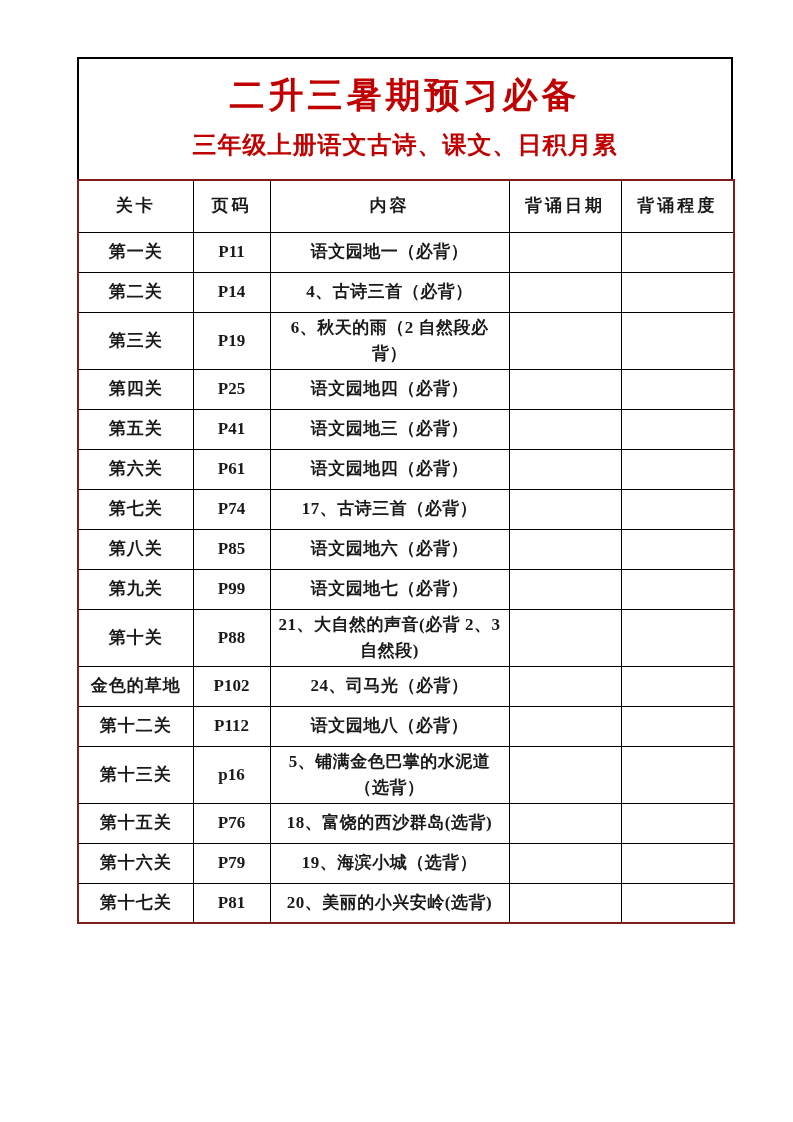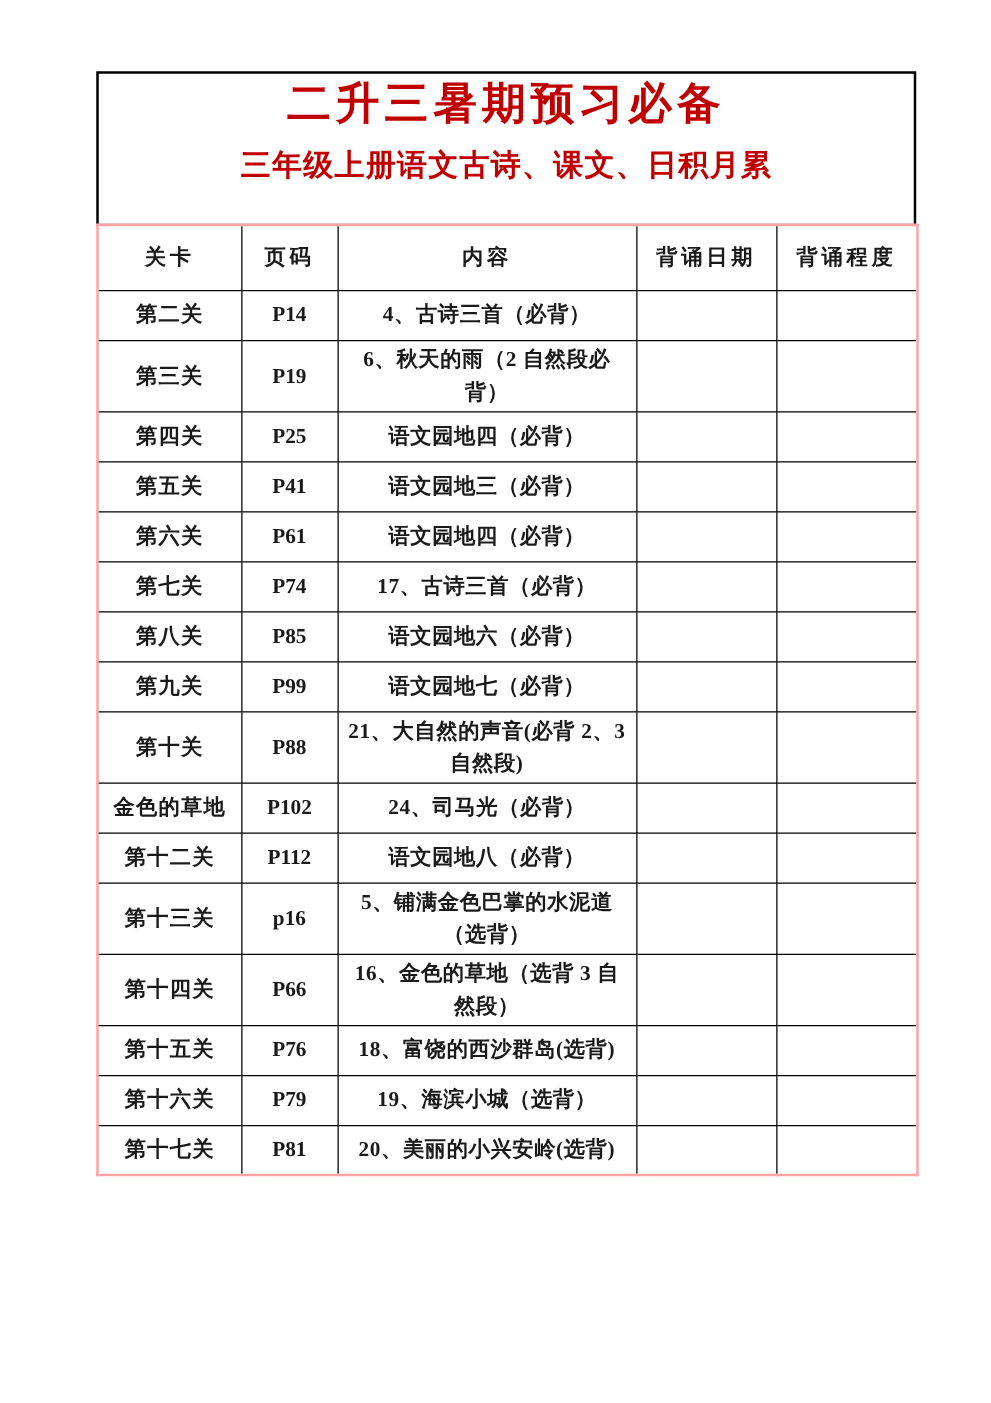--- a/index.html
+++ b/index.html
@@ -20,20 +20,21 @@
     position: absolute;
     left: 77px;
     top: 57px;
     width: 656px;
   }
   .title-box {
     width: 656px;
     height: 124px;
     border: 2px solid #000000;
     text-align: center;
+    padding-top: 12px;
     background: #ffffff;
   }
   .title-line1 {
     font-family: "Liberation Sans", "DejaVu Sans", sans-serif;
     font-weight: bold;
     font-size: 35px;
     line-height: 48px;
     letter-spacing: 4px;
     color: #c00000;
   }
@@ -44,21 +45,21 @@
     line-height: 52px;
     letter-spacing: 1px;
     color: #c00000;
     white-space: nowrap;
   }
   table.checklist {
     width: 656px;
     margin-top: -2px;
     border-collapse: collapse;
     table-layout: fixed;
-    border: 2px solid #fca5a5;
+    border: 2px solid #7f1d1d;
     background: #ffffff;
   }
   .checklist col.c1 { width: 115px; }
   .checklist col.c2 { width: 77px; }
   .checklist col.c3 { width: 239px; }
   .checklist col.c4 { width: 112px; }
   .checklist col.c5 { width: 113px; }
   .checklist th, .checklist td {
     border: 1px solid #000000;
     text-align: center;
@@ -103,20 +104,27 @@
         <tr>
           <th>关卡</th>
           <th>页码</th>
           <th>内容</th>
           <th>背诵日期</th>
           <th>背诵程度</th>
         </tr>
       </thead>
       <tbody>
           <tr>
+    <td class="c-level">第一关</td>
+    <td class="c-page">P11</td>
+    <td class="c-content">语文园地一（必背）</td>
+    <td class="c-date"></td>
+    <td class="c-degree"></td>
+  </tr>
+          <tr>
     <td class="c-level">第二关</td>
     <td class="c-page">P14</td>
     <td class="c-content">4、古诗三首（必背）</td>
     <td class="c-date"></td>
     <td class="c-degree"></td>
   </tr>
           <tr>
     <td class="c-level">第三关</td>
     <td class="c-page">P19</td>
     <td class="c-content">6、秋天的雨（2 自然段必背）</td>
@@ -187,27 +195,20 @@
     <td class="c-degree"></td>
   </tr>
           <tr>
     <td class="c-level">第十三关</td>
     <td class="c-page">p16</td>
     <td class="c-content">5、铺满金色巴掌的水泥道（选背）</td>
     <td class="c-date"></td>
     <td class="c-degree"></td>
   </tr>
           <tr>
-    <td class="c-level">第十四关</td>
-    <td class="c-page">P66</td>
-    <td class="c-content">16、金色的草地（选背 3 自然段）</td>
-    <td class="c-date"></td>
-    <td class="c-degree"></td>
-  </tr>
-          <tr>
     <td class="c-level">第十五关</td>
     <td class="c-page">P76</td>
     <td class="c-content">18、富饶的西沙群岛(选背)</td>
     <td class="c-date"></td>
     <td class="c-degree"></td>
   </tr>
           <tr>
     <td class="c-level">第十六关</td>
     <td class="c-page">P79</td>
     <td class="c-content">19、海滨小城（选背）</td>

